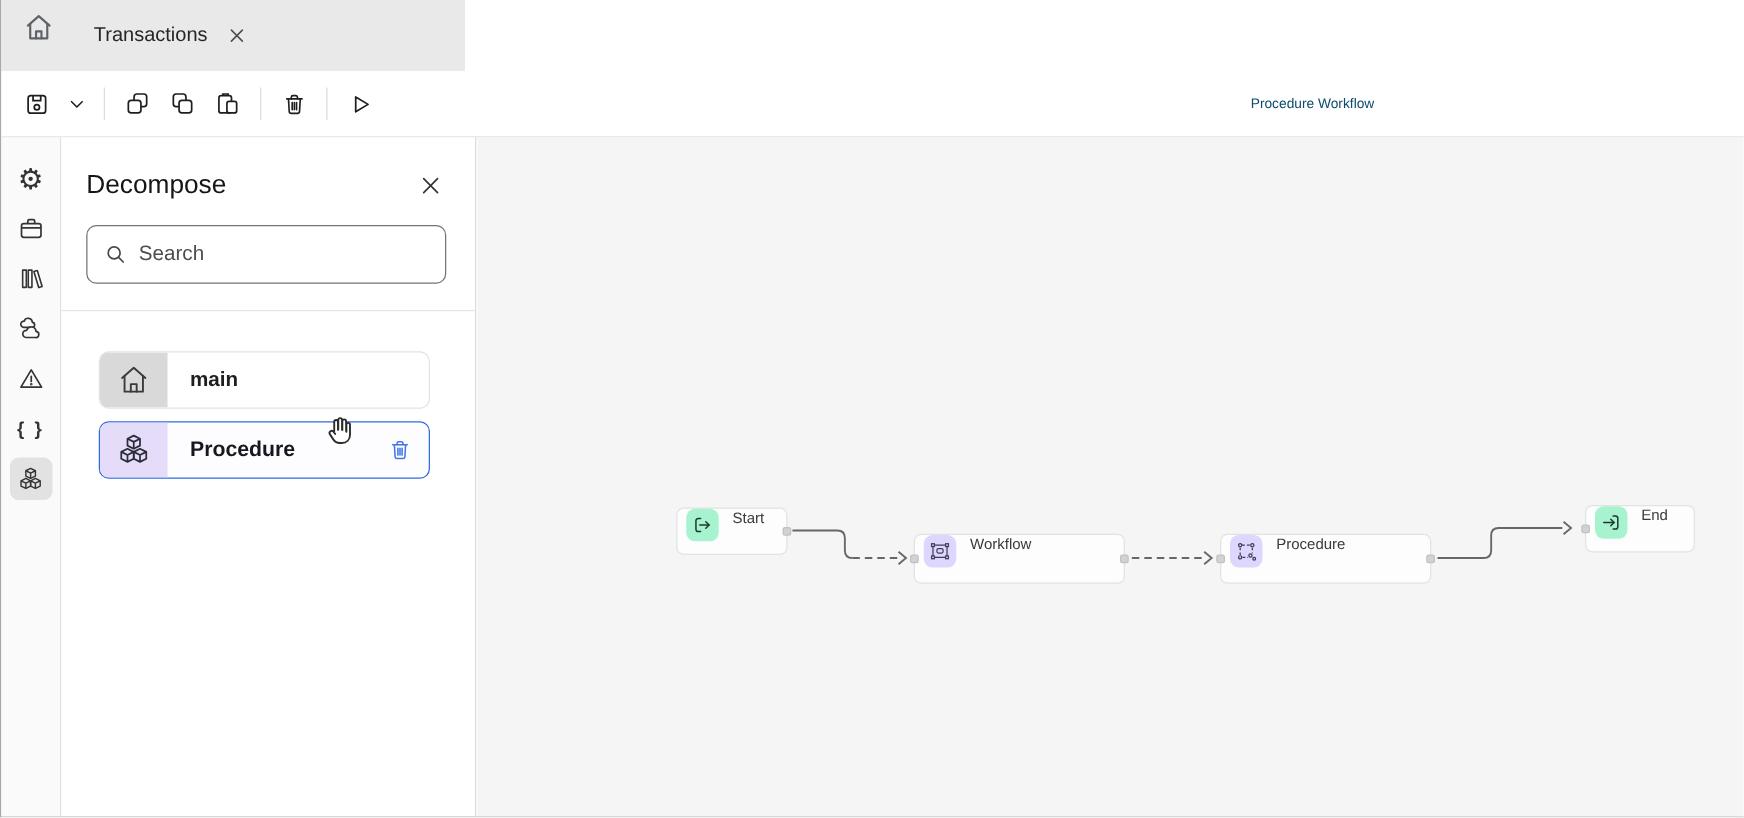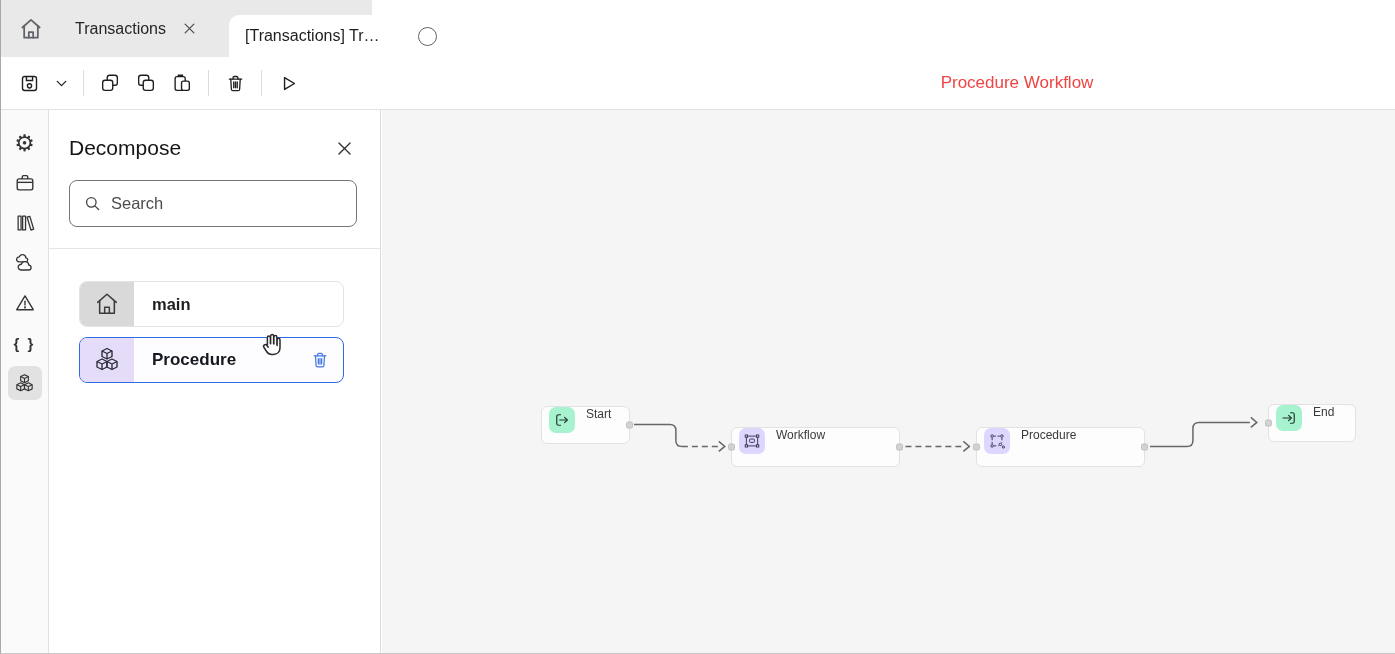--- a/index.html
+++ b/index.html
@@ -2,41 +2,41 @@
 <html><head>
 <meta charset="utf-8">
 <style>
   *{margin:0;padding:0;box-sizing:border-box}
   body{font-family:"Liberation Sans",sans-serif;background:#fff}
   .window{position:relative;width:1395px;height:654px;background:#fff;overflow:hidden;
           border-left:1px solid #a8a8a8;border-bottom:1px solid #c9c9c9}
 
   
   .tabstrip{position:absolute;left:0;top:0;width:371px;height:57px;background:#e9e9e9;
-            display:flex;align-items:center}
+            display:flex;align-items:flex-start}
   .home-btn{width:44px;height:44px;margin-left:8px;display:flex;align-items:center;
             justify-content:center;color:#5f6368;cursor:pointer}
   .tab-inactive{display:flex;align-items:center;gap:16px;padding:0 14px 0 22px;height:100%;
                 font-size:16px;color:#262626;cursor:pointer}
   .tab-close{color:#4d4d4d;display:flex;align-items:center}
   .tab-active{position:absolute;left:228px;top:15px;width:222px;height:42px;background:#fff;
               border-radius:10px 10px 0 0;display:flex;align-items:center;
               justify-content:space-between;padding:0 14px 0 16px;font-size:16px;color:#1e1e1e;
               cursor:pointer}
   .status-circle{width:19px;height:19px;border:1.5px solid #5f6368;border-radius:50%;flex:none}
 
   
   .toolbar{position:absolute;left:0;top:57px;width:1395px;height:53px;background:#fff;
            border-bottom:1px solid #e2e2e2;display:flex;align-items:center;padding-left:10px}
   .tbtn{width:36px;height:36px;display:flex;align-items:center;justify-content:center;
         color:#1f1f1f;cursor:pointer;border-radius:6px}
   .tbtn.narrow{width:28px}
   .tsep{width:1px;height:26px;background:#dcdcdc;margin:0 8px}
-  .tb-title{position:absolute;left:1016px;top:50%;transform:translate(-50%,-50%);
-            font-size:17px;color:#ef4444;white-space:nowrap}
+  .tb-title{position:absolute;left:1049px;top:50%;transform:translate(-50%,-50%);
+            font-size:11px;color:#0c4a6e;white-space:nowrap}
 
   
   .rail{position:absolute;left:0;top:110px;bottom:0;width:48px;background:#fafafa;
         border-right:1px solid #e0e0e0;display:flex;flex-direction:column;align-items:center;
         padding-top:16px;gap:6px}
   .rail-item{width:34px;height:34px;border-radius:7px;display:flex;align-items:center;
              justify-content:center;color:#343434;cursor:pointer}
   .rail-item.selected{background:#e2e2e2}
   .glyph-gear{font-size:23px;line-height:1;color:#333}
   .glyph-braces{font-size:15px;font-weight:700;letter-spacing:2px;color:#333}
@@ -103,24 +103,20 @@
       </span>
     </div>
     <div class="tab-inactive">
       <span>Transactions</span>
       <span class="tab-close">
         <svg width="15" height="15" viewBox="0 0 24 24" fill="none" stroke="currentColor" stroke-width="2" stroke-linecap="round">
             <path d="M5 5l14 14M19 5 5 19"></path>
           </svg>
       </span>
     </div>
-    <div class="tab-active">
-      <span>[Transactions] Tr…</span>
-      <span class="status-circle"></span>
-    </div>
   </div>
 
   <div class="toolbar">
     <div class="tbtn">
       <span style="display:flex">
         <svg width="21" height="21" viewBox="0 0 24 24" fill="none" stroke="currentColor" stroke-width="1.6">
           <rect x="4" y="4" width="16" height="16" rx="2.5"></rect>
             <path d="M8.5 4v4.6h7V4"></path>
             <circle cx="12" cy="14.7" r="2.4"></circle>
         </svg>

